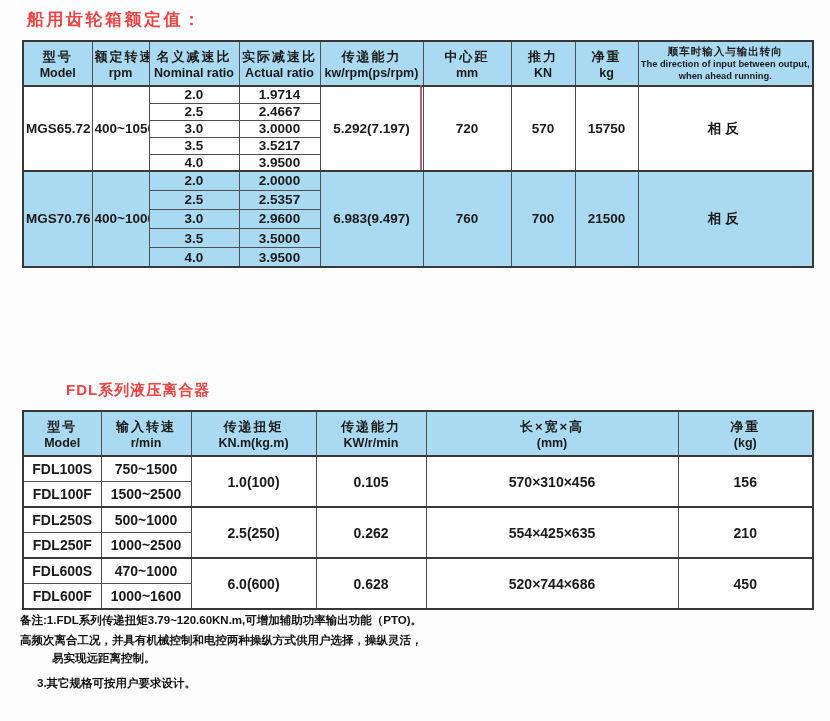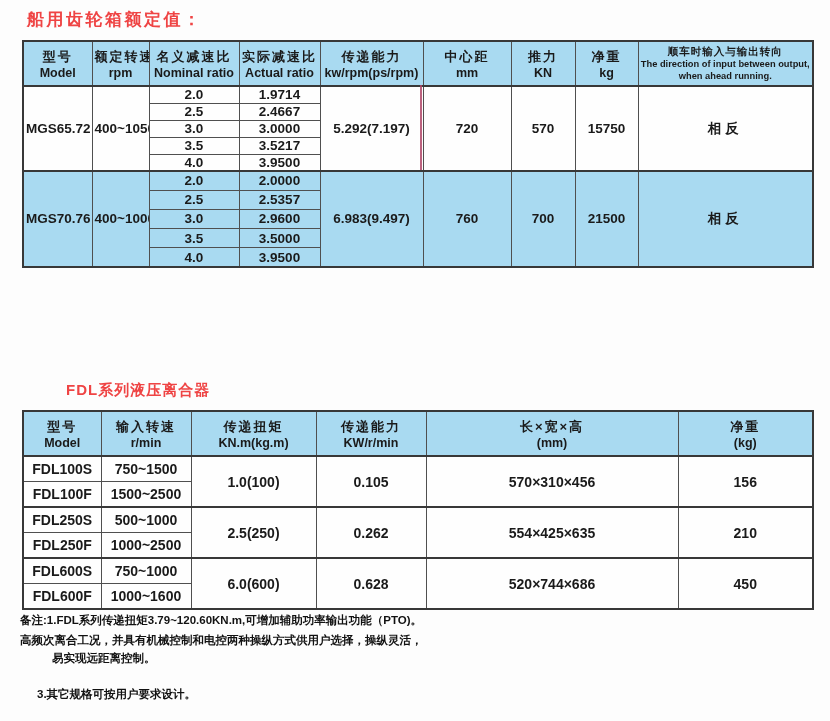--- a/index.html
+++ b/index.html
@@ -40,21 +40,21 @@
   #t2 tr.dr { height:25.5px; }
 
   #redline { left:420px; top:85px; width:2px; height:85px; background:#b04868; opacity:.85; }
 
   #notes { left:20px; top:613px; font-size:11.5px; font-weight:bold; color:#111; }
   #notes div { line-height:14px; white-space:nowrap; }
   .n1 { margin-left:0;   margin-top:0; }
   .n2 { margin-left:24px; margin-top:7px; }
   .n3 { margin-top:6px; }
   .n4 { margin-left:32px; margin-top:4px; }
-  .n5 { margin-left:17px; margin-top:22px; }
+  .n5 { margin-left:17px; margin-top:11px; }
 </style>
 </head>
 <body>
 
 <div class="abs sec-title" id="title1">船用齿轮箱额定值：</div>
 
 <table class="abs" id="t1">
   <colgroup>
     <col style="width:69px">
       <col style="width:57px">
@@ -226,21 +226,21 @@
     <td rowspan="2">554×425×635</td>
     <td rowspan="2">210</td>
   </tr>
   <tr class="dr">
     <td>FDL250F</td>
     <td>1000~2500</td>
   </tr>
 
   <tr class="dr gsep">
     <td>FDL600S</td>
-    <td>750~1000</td>
+    <td>470~1000</td>
     <td rowspan="2">6.0(600)</td>
     <td rowspan="2">0.628</td>
     <td rowspan="2">520×744×686</td>
     <td rowspan="2">450</td>
   </tr>
   <tr class="dr">
     <td>FDL600F</td>
     <td>1000~1600</td>
   </tr>
 </tbody>

